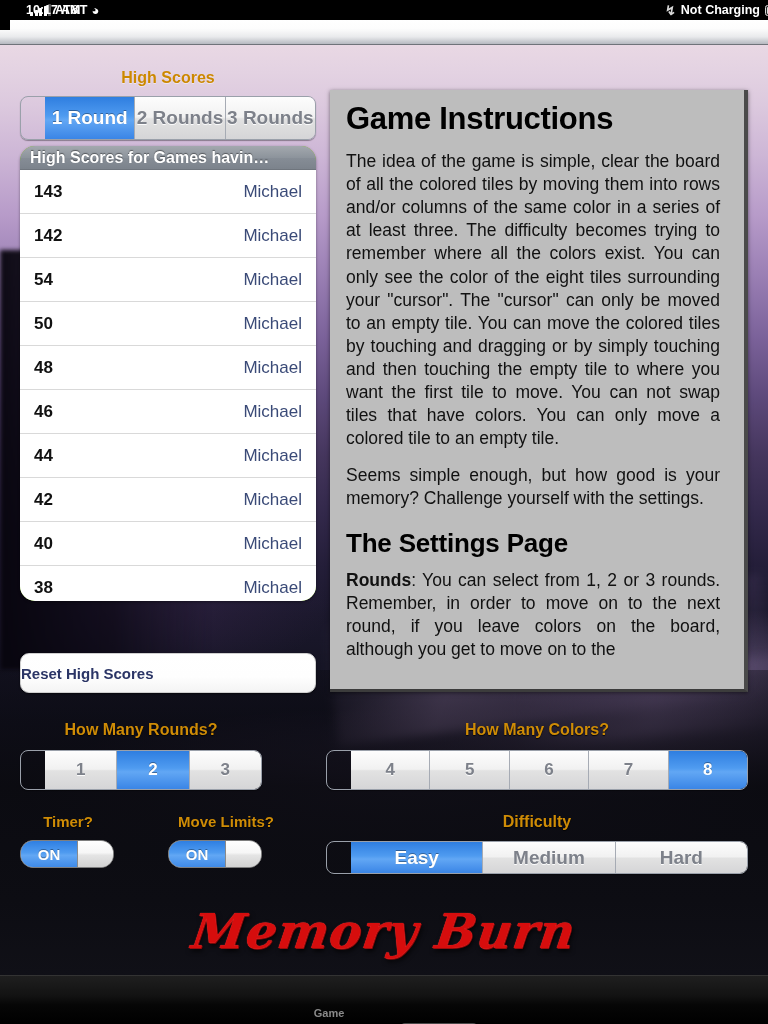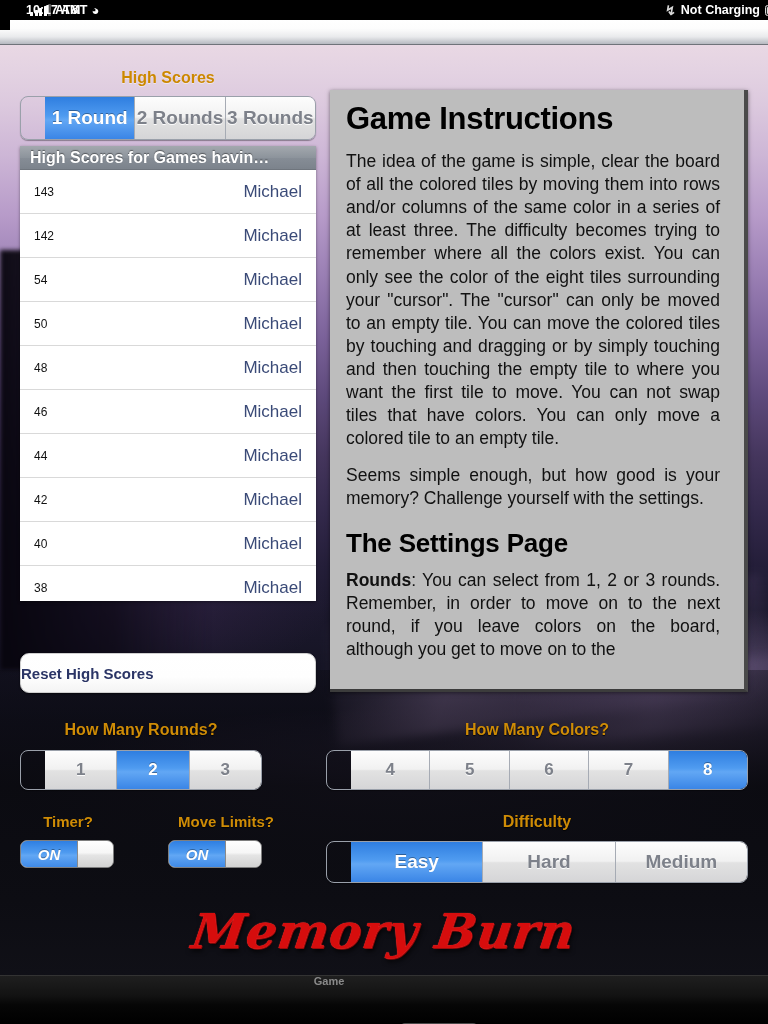--- a/index.html
+++ b/index.html
@@ -122,33 +122,34 @@
   #rounds-tabs{
     position:absolute; left:20px; top:96px; width:296px; height:44px;
     font-size:19px;
   }
 
   
   .score-panel{
     position:absolute; left:20px; top:146px; width:296px; height:455px;
     overflow:hidden; background:#84cc16;
     box-shadow:0 1px 3px rgba(0,0,0,.4);
+    border-radius:15px;
   }
   .score-head{
     height:24px; line-height:24px; padding:0 10px;
     background:linear-gradient(to bottom,#a3a8ae 0%,#8d949c 50%,#868d96 51%,#7c838c 100%);
     color:#fff; font-size:16px; font-weight:bold; white-space:nowrap; overflow:hidden;
     text-shadow:0 -1px 1px rgba(0,0,0,.45);
     border-bottom:1px solid #6f757d;
   }
   .score-row{
     height:44px; display:flex; align-items:center; justify-content:space-between;
     padding:0 14px; border-bottom:1px solid #d9d9d9; background:#fff;
   }
-  .score-val{ font-size:12px; font-weight:normal; color:#111; }
+  .score-val{ font-size:17px; font-weight:bold; color:#111; }
   .score-name{ font-size:17px; color:#3a4a77; }
 
   
   #reset-btn{
     position:absolute; left:20px; top:653px; width:296px; height:40px;
     border-radius:9px; background:linear-gradient(to bottom,#ffffff 0%,#fefefe 60%,#f4f4f4 100%);
     border:1px solid #cfcfcf;
     display:flex; align-items:center; justify-content:flex-start;
     font-size:15px; font-weight:bold; color:#2b3566;
     box-shadow:0 1px 2px rgba(0,0,0,.5);
@@ -185,29 +186,28 @@
   #rounds-label{ left:20px; top:721px; width:242px; font-size:16px; }
   #rounds-seg{ position:absolute; left:20px; top:750px; width:242px; height:40px; font-size:17px; }
 
   #colors-label{ left:326px; top:721px; width:422px; font-size:16px; }
   #colors-seg{ position:absolute; left:326px; top:750px; width:422px; height:40px; font-size:17px; }
 
   #timer-label{ left:20px; top:813px; width:96px; font-size:15px; }
   #movelimit-label{ left:152px; top:813px; width:148px; font-size:15px; }
 
   #difficulty-label{ left:326px; top:813px; width:422px; font-size:16px; }
-  #difficulty-seg{ position:absolute; left:326px; top:841px; width:422px; height:42px; font-size:19px; }
+  #difficulty-seg{ position:absolute; left:326px; top:841px; width:422px; height:33px; font-size:19px; }
 
   
   .switch{
-    position:absolute; width:94px; height:28px; border-radius:7px; overflow:hidden;
+    position:absolute; width:94px; height:28px; border-radius:13px; overflow:hidden;
     border:1px solid #7e7e7e; display:flex; align-items:stretch;
     box-shadow:inset 0 1px 2px rgba(0,0,0,.35);
     background:#d8d8d8;
-    font-style:italic;
   }
   .switch .on-part{
     flex:0 0 56px;
     background:linear-gradient(to bottom,#2f7fe2 0%,#4f9bf0 45%,#62a7f4 55%,#3f8ae8 100%);
     color:#fff; font-size:15px; font-weight:bold;
     display:flex; align-items:center; justify-content:center;
     text-shadow:0 -1px 0 rgba(0,0,0,.35);
   }
   .switch .knob{
     flex:1; border-left:1px solid #8a8a8a;
@@ -230,21 +230,21 @@
       2px 3px 5px rgba(0,0,0,.85);
     transform:skewX(-8deg);
   }
   .tabbar-bg{
     position:absolute; left:0; top:975px; width:768px; height:49px;
     background:linear-gradient(to bottom,#1f1f1f 0%,#121212 42%,#060606 60%,#000 100%);
     border-top:1px solid #333;
   }
   .tab{
     position:absolute; top:975px; width:78px; height:49px;
-    display:flex; flex-direction:column; align-items:center; justify-content:flex-start;
+    display:flex; flex-direction:column; align-items:center; justify-content:flex-end;
     padding-bottom:5px;
     font-size:11px; font-weight:bold; color:#8a8a8a;
   }
   #tab-game{ left:290px; }
   #tab-settings{
     left:400px;
     background:linear-gradient(to bottom,#4a4a4a 0%,#3a3a3a 40%,#2a2a2a 75%,#222 100%);
     border-radius:5px; color:#f2f2f2;margin-top:48px;
   }
 </style>
@@ -399,24 +399,24 @@
   <div class="on-part">ON</div>
   <div class="knob"></div>
 </div>
 
 <div class="set-label" id="difficulty-label">Difficulty</div>
 <div class="seg" id="difficulty-seg">
   <div class="on">
       <span>Easy</span>
     </div>
   <div>
+      <span>Medium</span>
+    </div>
+  <div>
       <span>Hard</span>
-    </div>
-  <div>
-      <span>Medium</span>
     </div>
 </div>
 
 <div id="logo">Memory Burn</div>
 
 <div class="tabbar-bg"></div>
 <div class="tab" id="tab-game">
   <span>Game</span>
 </div>
 <div class="tab" id="tab-settings">

